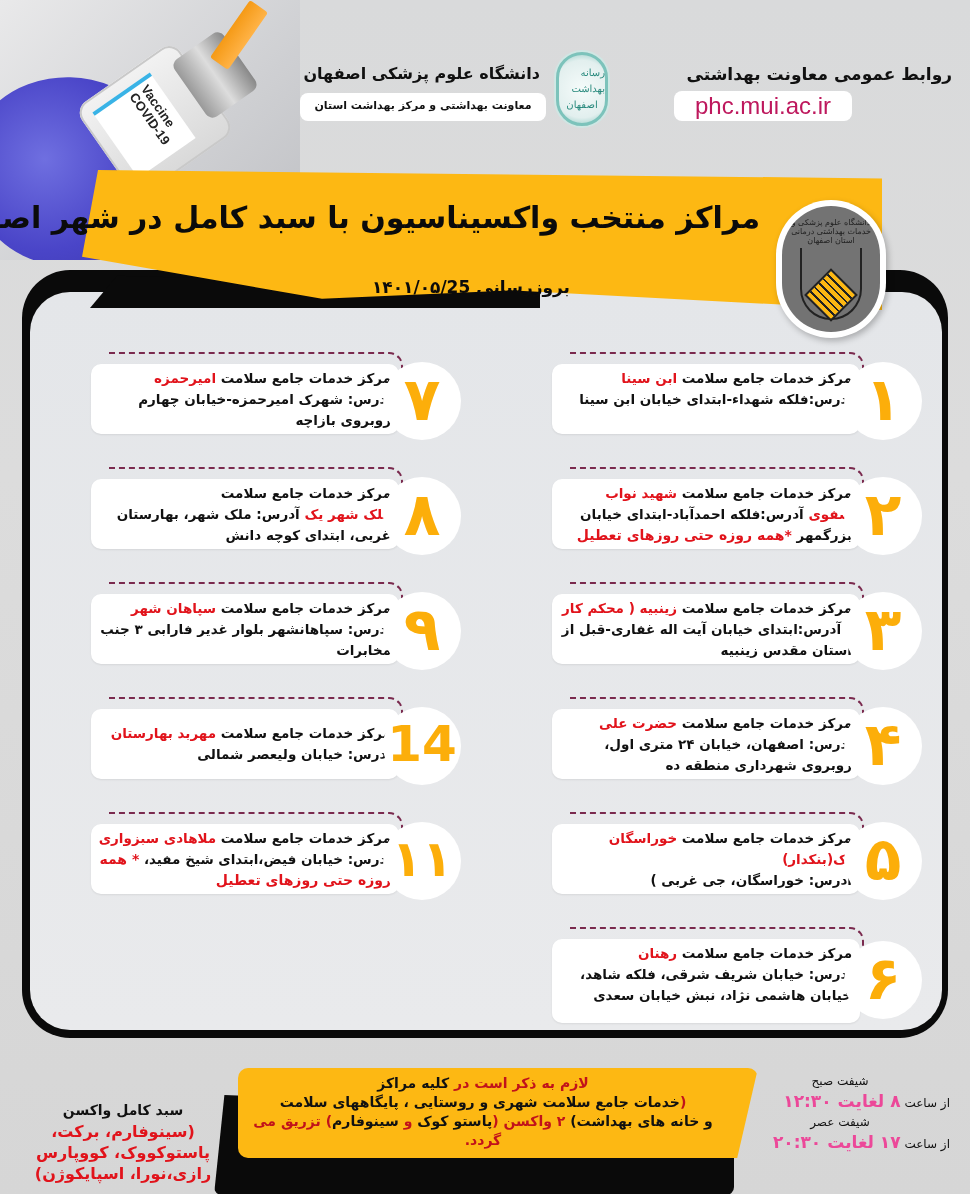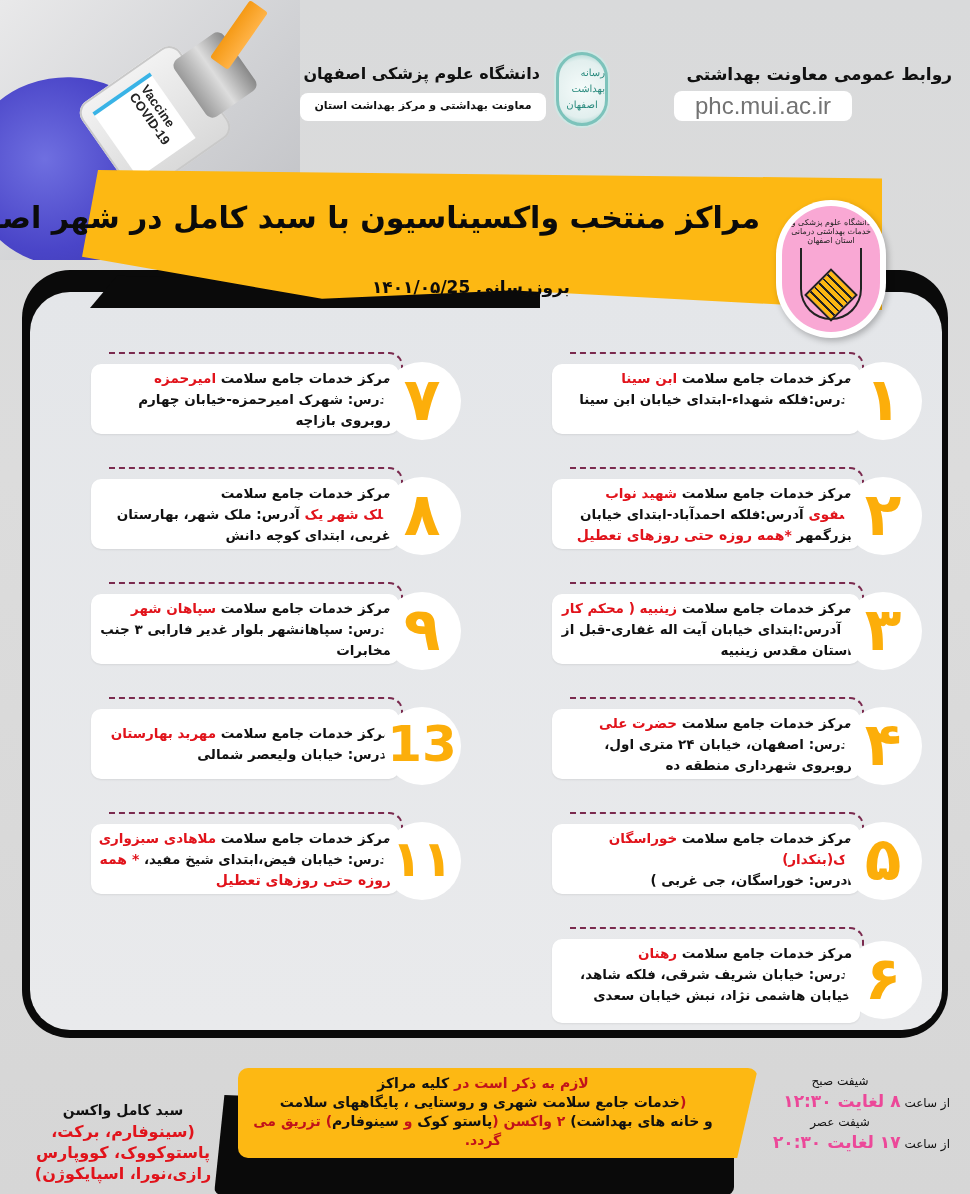--- a/index.html
+++ b/index.html
@@ -49,21 +49,21 @@
   }
 
   
   .brand-right-title {
     position: absolute; right: 18px; top: 64px;
     font: bold 17px "DejaVu Sans", sans-serif; color: #111;
   }
   .brand-url {
     position: absolute; right: 118px; top: 91px; width: 178px; height: 30px;
     background: #fff; border-radius: 8px;
-    font: 24px "Liberation Sans", sans-serif; color: #737373;
+    font: 24px "Liberation Sans", sans-serif; color: #be185d;
     direction: ltr; text-align: center; line-height: 30px;
   }
   .brand-left-title {
     position: absolute; left: 300px; top: 64px; width: 240px;
     font: bold 16px "DejaVu Sans", sans-serif; color: #111; text-align: right;
   }
   .brand-left-sub {
     position: absolute; left: 300px; top: 93px; width: 246px; height: 28px;
     background: #fff; border-radius: 8px;
     font: bold 11px "DejaVu Sans", sans-serif; color: #111;
@@ -86,21 +86,21 @@
     position: absolute; right: 400px; top: 277px;
     font: bold 17px "DejaVu Sans", sans-serif; color: #0b0b0b; white-space: nowrap;
   }
   .logo-ring {
     position: absolute; left: 776px; top: 200px; width: 110px; height: 138px;
     background: #fff; border-radius: 55px;
     box-shadow: 2px 3px 6px rgba(0,0,0,0.25);
   }
   .logo-inner {
     position: absolute; left: 6px; top: 6px; width: 98px; height: 126px;
-    background: #f9a8d4; border-radius: 49px;
+    background: #737373; border-radius: 49px;
     overflow: hidden;
     text-decoration: underline;
   }
   .logo-shield {
     position: absolute; left: 18px; top: 42px; width: 62px; height: 72px;
     border: 2px solid #222; border-top: none;
     border-radius: 0 0 31px 31px;
   }
   .logo-diamond {
     position: absolute; left: 30px; top: 70px; width: 38px; height: 38px;
@@ -331,21 +331,21 @@
       <span class="num">۹</span>
     </div>
 </div>
 
 <div class="card" style="left:84px; top:705px;">
   <div class="dash"></div>
   <div class="body" style="padding-top:14px;">
     <span>مرکز خدمات جامع سلامت </span><span class="hl">مهربد بهارستان</span><span>  آدرس: خیابان ولیعصر شمالی</span>
   </div>
   <div class="circle">
-      <span class="num" style="font-size:50px">13</span>
+      <span class="num" style="font-size:50px">14</span>
     </div>
 </div>
 
 <div class="card" style="left:84px; top:820px;">
   <div class="dash"></div>
   <div class="body">
     <span>مرکز خدمات جامع سلامت </span><span class="hl">ملاهادی سبزواری</span><span> آدرس: خیابان فیض،ابتدای شیخ مفید، </span><span class="note">* همه روزه حتی روزهای تعطیل</span>
   </div>
   <div class="circle">
       <span class="num" style="font-size:50px">۱۱</span>

